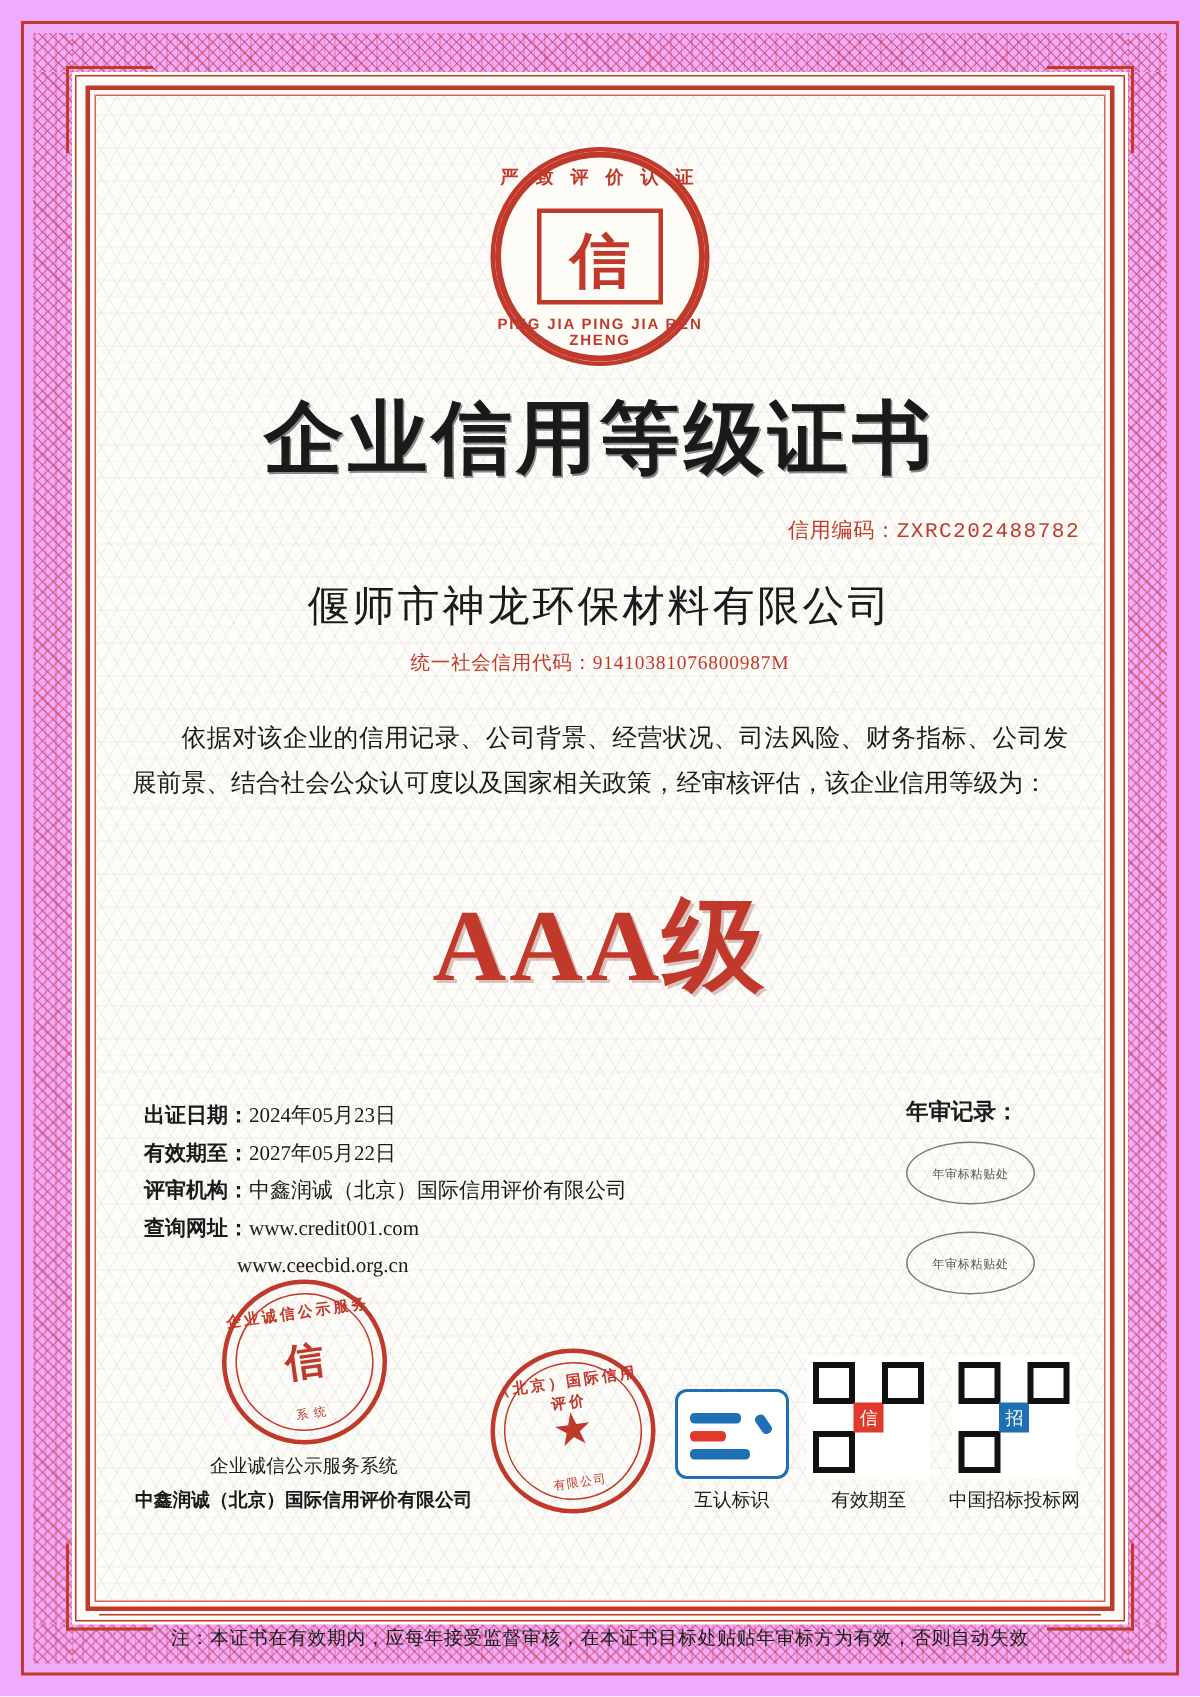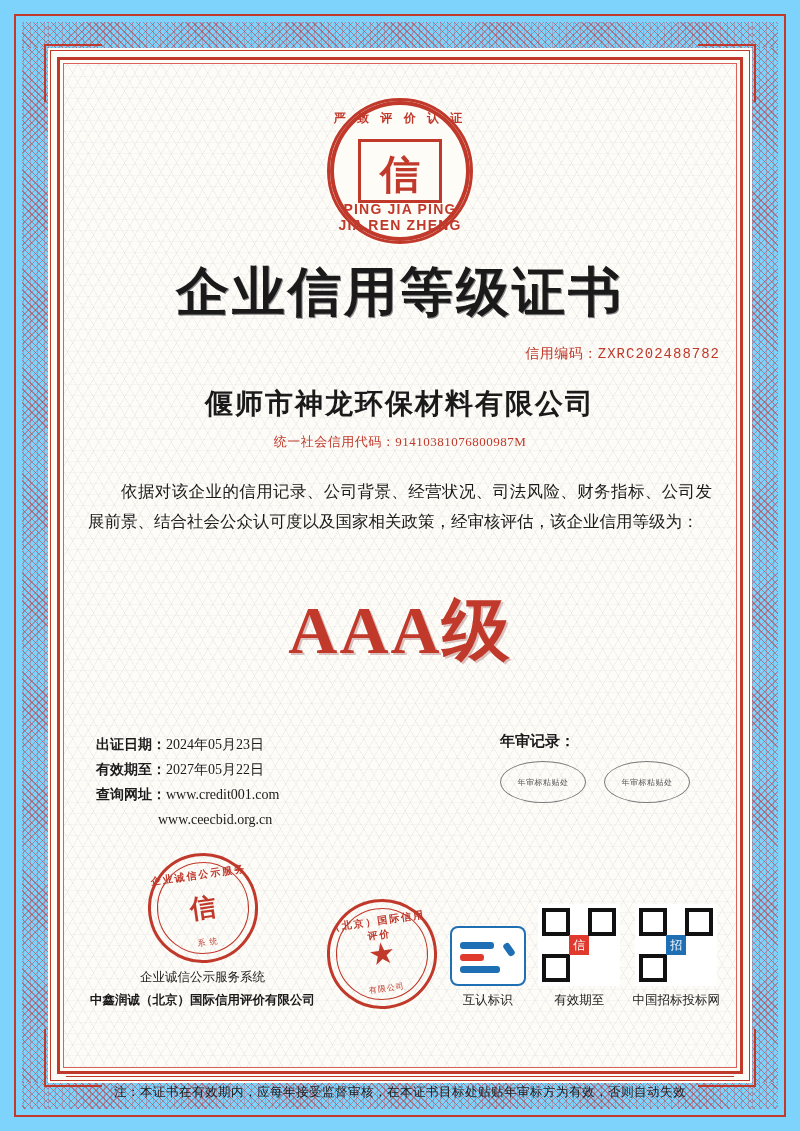--- a/index.html
+++ b/index.html
@@ -11,21 +11,21 @@
     width: 800px;
     height: 1131px;
     font-family: "Liberation Serif", serif;
     overflow: hidden;
   }
 
   .certificate {
     position: relative;
     width: 800px;
     height: 1131px;
-    background: #7dd3fc;
+    background: #f0abfc;
     box-sizing: border-box;
     overflow: hidden;
   }
 
   
   .border-outer {
     position: absolute;
     left: 14px; top: 14px; right: 14px; bottom: 14px;
     border: 2px solid #c0392b;
     box-sizing: border-box;
@@ -117,21 +117,21 @@
     font-family: "Liberation Sans", sans-serif;
     font-weight: bold;
     letter-spacing: 4px;
   }
   .emblem .ring-text-top {
     top: 9px;
     font-size: 12px;
   }
   .emblem .ring-text-bottom {
     bottom: 8px;
-    font-size: 14px;
+    font-size: 10px;
     letter-spacing: 1.2px;
   }
   .emblem .center-char {
     position: absolute;
     left: 50%;
     top: 50%;
     transform: translate(-50%, -50%);
     width: 84px;
     height: 64px;
     border: 3px solid #c0392b;
@@ -171,21 +171,21 @@
   }
   .credit-no .num {
     font-family: "Liberation Mono", monospace;
     letter-spacing: 1px;
     margin-top: 20px;
   }
 
   .company {
     margin-top: 22px;
     font-size: 28px;
-    font-weight: bold;
+    font-weight: normal;
     color: #1a1a1a;
     letter-spacing: 2px;
     font-family: "Liberation Sans", sans-serif;
   }
   .uscc {
     margin-top: 10px;
     color: #c0392b;
     font-size: 13px;
     letter-spacing: 0.5px;
   }
@@ -239,20 +239,21 @@
   }
   .annual-title {
     font-size: 15px;
     font-weight: bold;
     color: #1a1a1a;
     margin-bottom: 10px;
   }
   .stamp-slots {
     display: flex;
     gap: 18px;
+    flex-direction: column;
   }
   .stamp-slot {
     width: 84px;
     height: 40px;
     border: 1px solid #7a7a7a;
     border-radius: 50%;
     font-size: 8px;
     color: #555;
     display: flex;
     align-items: center;
@@ -457,20 +458,23 @@
 
     <div class="details">
       <div class="details-left">
         <div class="row">
           <span class="label">出证日期：</span><span>2024年05月23日</span>
         </div>
         <div class="row">
           <span class="label">有效期至：</span><span>2027年05月22日</span>
         </div>
         <div class="row">
+          <span class="label">评审机构：</span><span>中鑫润诚（北京）国际信用评价有限公司</span>
+        </div>
+        <div class="row">
           <span class="label">查询网址：</span><span>www.credit001.com</span>
         </div>
         <div class="row">
           <span class="url">www.ceecbid.org.cn</span>
         </div>
       </div>
 
       <div class="details-right">
         <div class="annual-title">年审记录：</div>
         <div class="stamp-slots">

